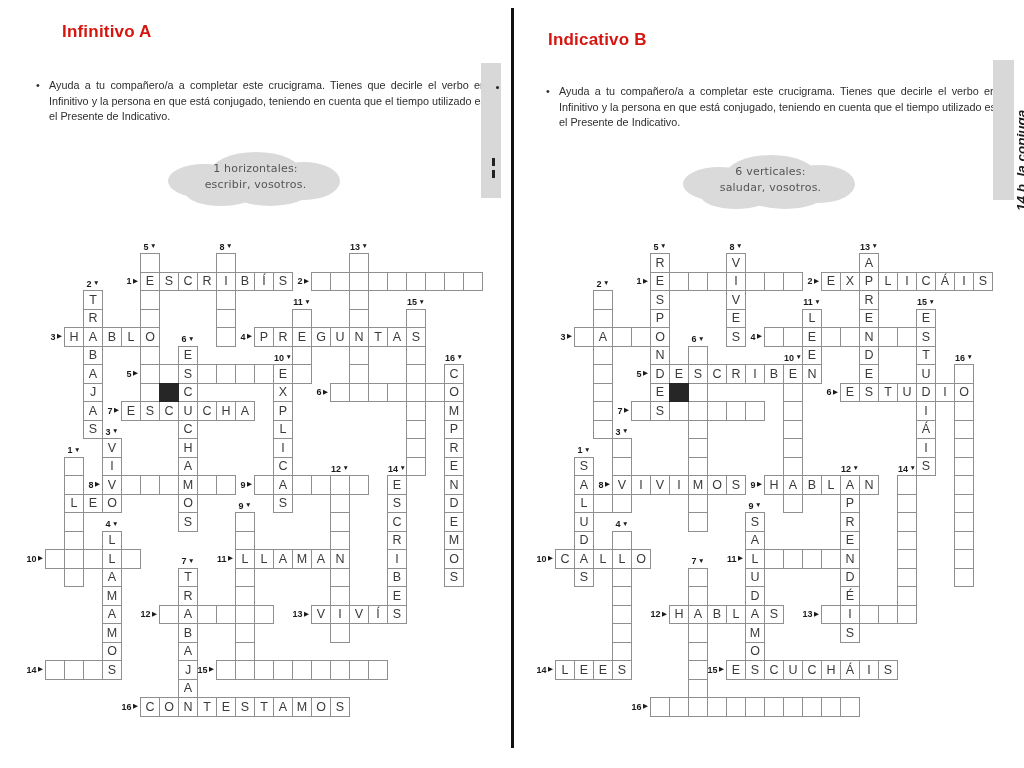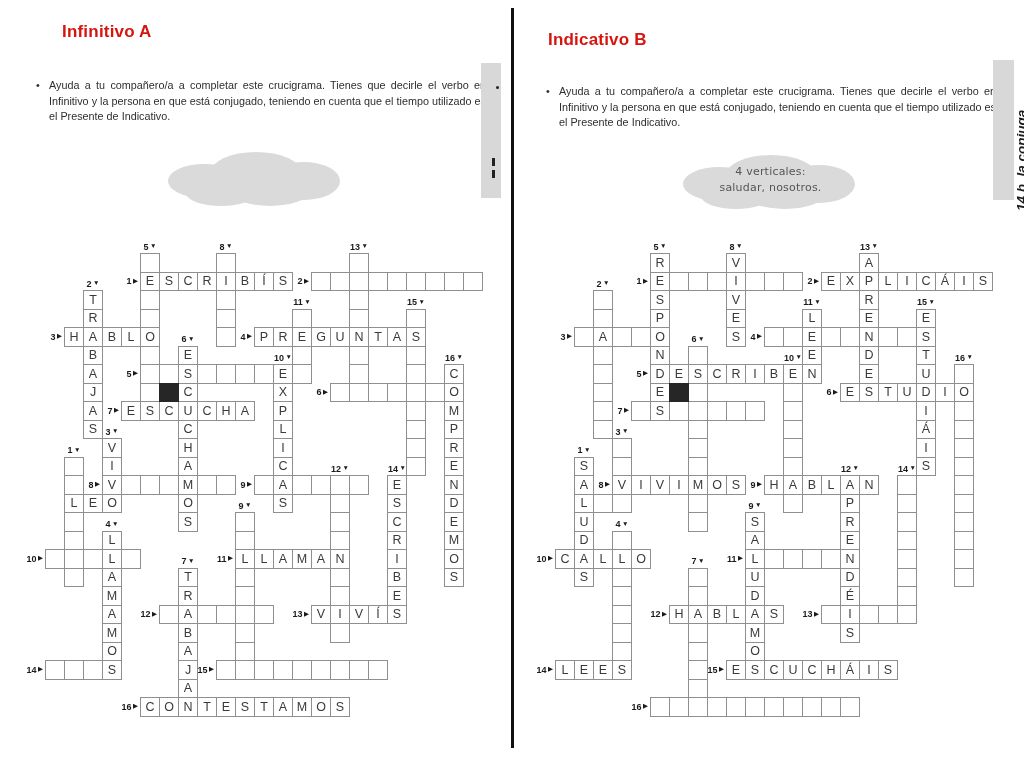--- a/index.html
+++ b/index.html
@@ -58,20 +58,24 @@
 <div class="instruction" id="instr-a">
   <span class="bullet">•</span>
   <span class="itext">Ayuda a tu compañero/a a completar este crucigrama. Tienes que decirle el verbo en Infinitivo y la persona en que está conjugado, teniendo en cuenta que el tiempo utilizado es el Presente de Indicativo.</span>
 </div>
 <div class="cloud" id="cloud-a">
   <div class="blob b1"></div>
   <div class="blob b2"></div>
   <div class="blob b3"></div>
   <div class="blob b4"></div>
   <div class="blob b5"></div>
+  <div class="cloud-text">
+    <div>1 horizontales:</div>
+    <div>escribir, vosotros.</div>
+  </div>
 </div>
 <div class="grid" id="grid-a">
     <div class="cell" style="left: 114px; top: 18.5px;">E</div>
     <div class="cell" style="left: 133px; top: 18.5px;">S</div>
     <div class="cell" style="left: 152px; top: 18.5px;">C</div>
     <div class="cell" style="left: 171px; top: 18.5px;">R</div>
     <div class="cell" style="left: 190px; top: 18.5px;">I</div>
     <div class="cell" style="left: 209px; top: 18.5px;">B</div>
     <div class="cell" style="left: 228px; top: 18.5px;">Í</div>
     <div class="cell" style="left: 247px; top: 18.5px;">S</div>
@@ -413,22 +417,22 @@
   <span class="bullet">•</span>
   <span class="itext">Ayuda a tu compañero/a a completar este crucigrama. Tienes que decirle el verbo en Infinitivo y la persona en que está conjugado, teniendo en cuenta que el tiempo utilizado es el Presente de Indicativo.</span>
 </div>
 <div class="cloud" id="cloud-b">
   <div class="blob b1"></div>
   <div class="blob b2"></div>
   <div class="blob b3"></div>
   <div class="blob b4"></div>
   <div class="blob b5"></div>
   <div class="cloud-text">
-    <div>4 verticales:</div>
-    <div>saludar, nosotros.</div>
+    <div>6 verticales:</div>
+    <div>saludar, vosotros.</div>
   </div>
 </div>
 <div class="grid" id="grid-b">
     <div class="cell" style="left: 114px; top: 18.5px;">E</div>
     <div class="cell" style="left: 133px; top: 18.5px;"></div>
     <div class="cell" style="left: 152px; top: 18.5px;"></div>
     <div class="cell" style="left: 171px; top: 18.5px;"></div>
     <div class="cell" style="left: 190px; top: 18.5px;">I</div>
     <div class="cell" style="left: 209px; top: 18.5px;"></div>
     <div class="cell" style="left: 228px; top: 18.5px;"></div>

